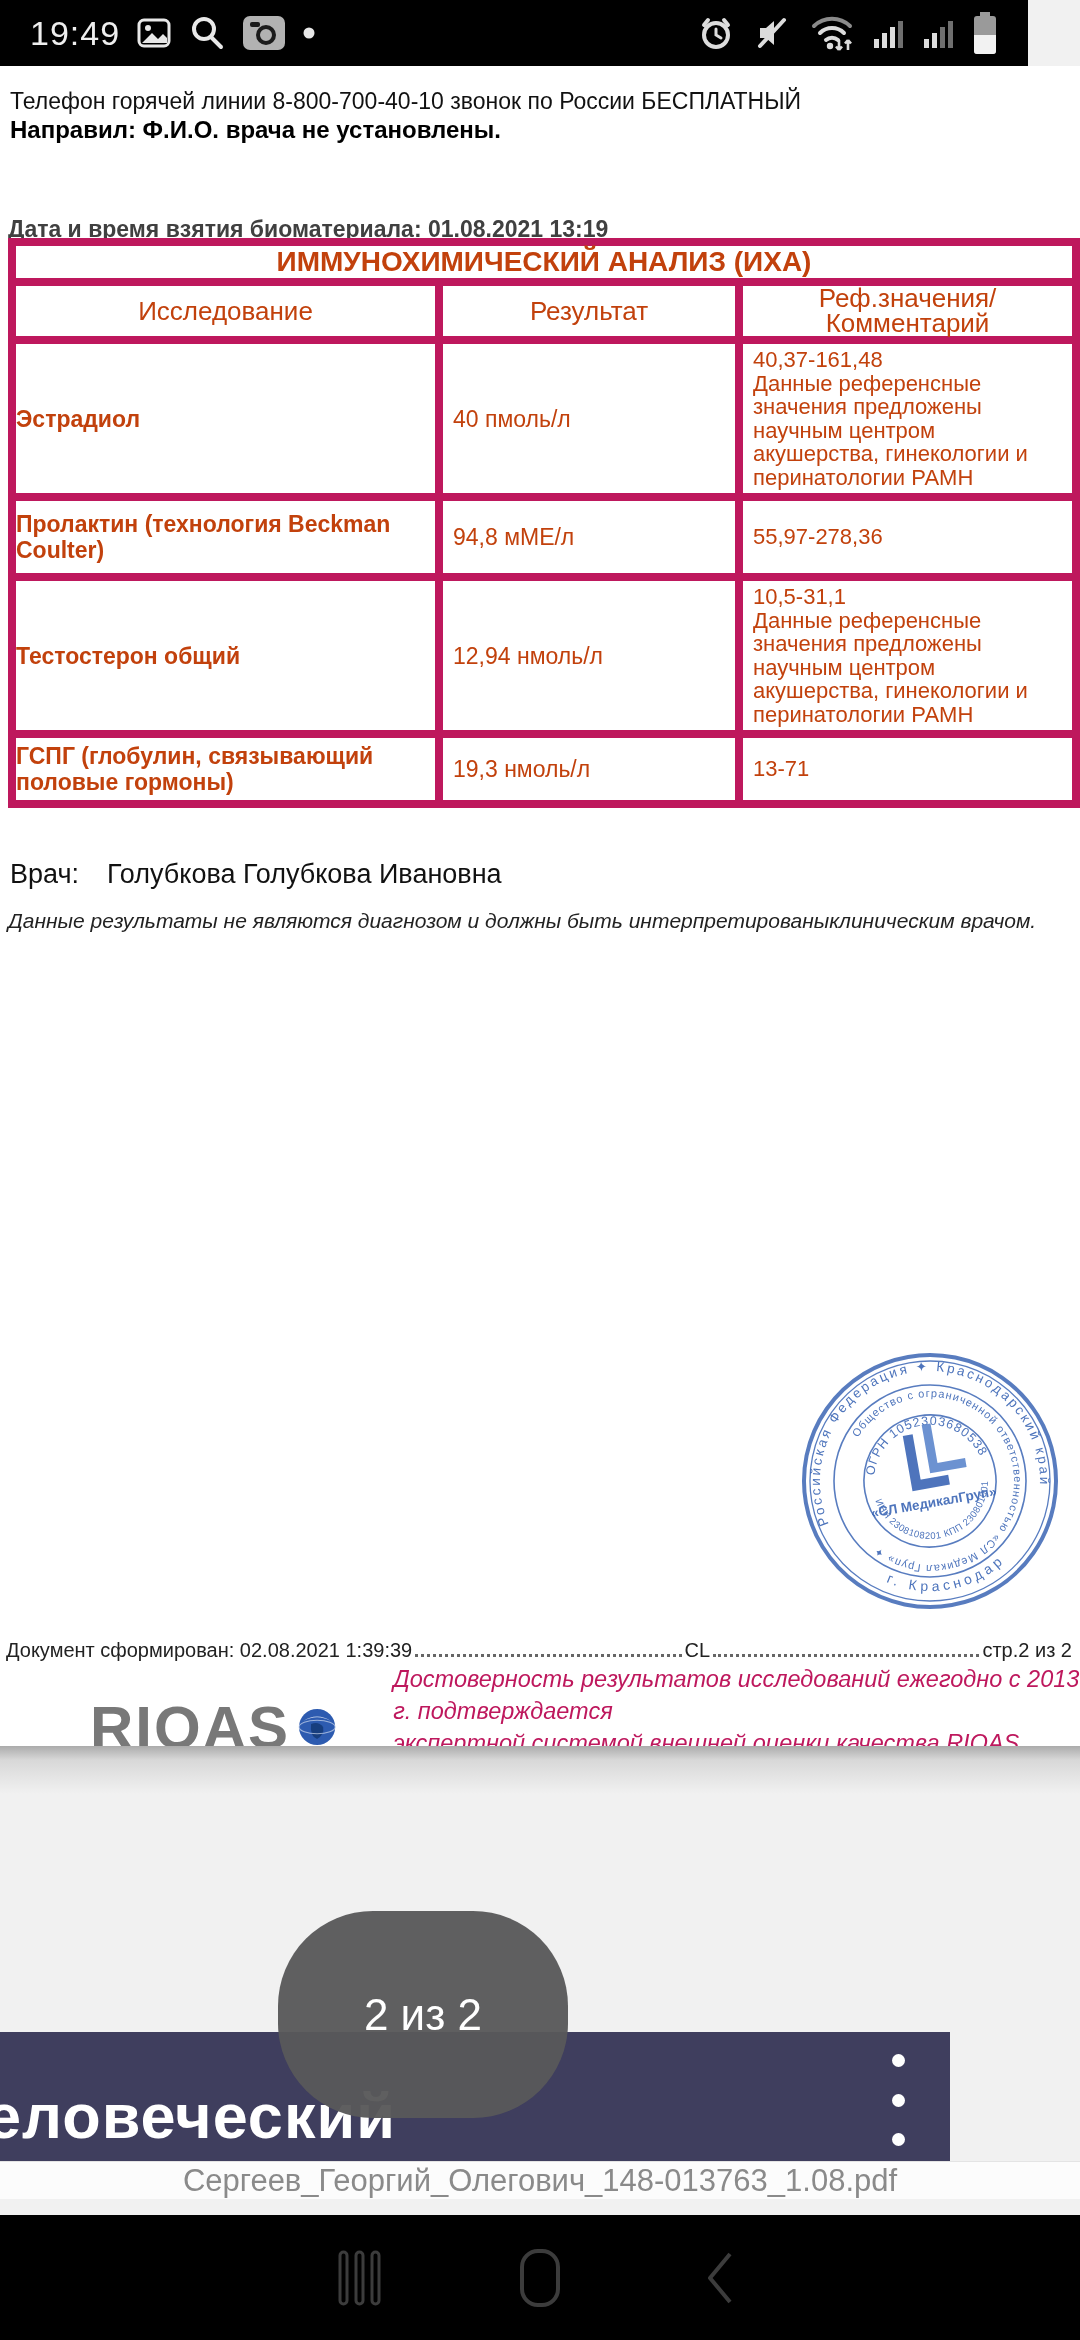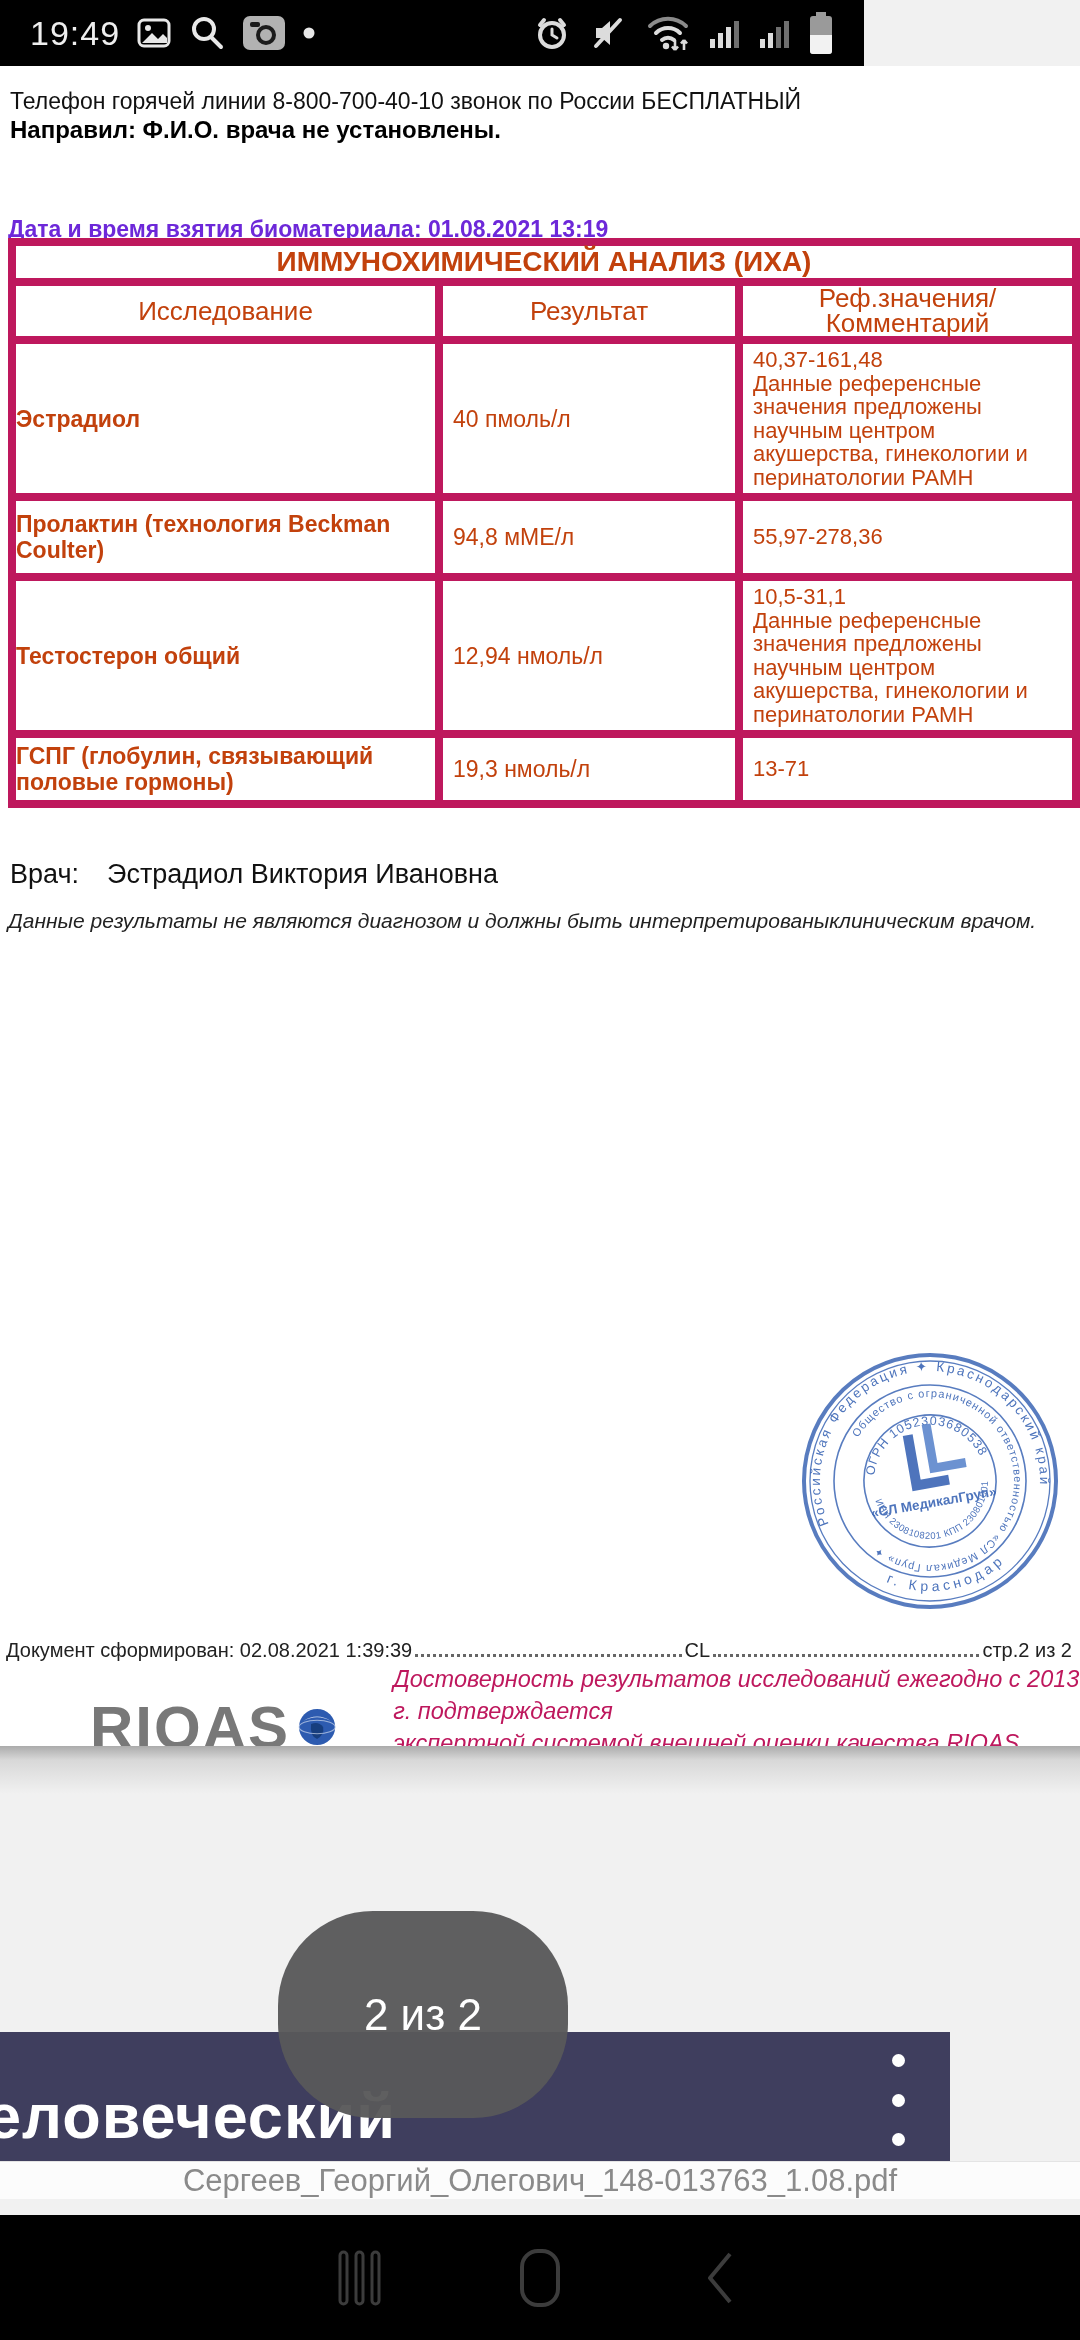--- a/index.html
+++ b/index.html
@@ -1,31 +1,31 @@
 <!DOCTYPE html>
 <html><head>
 <meta charset="utf-8">
 <style>
   * { margin:0; padding:0; box-sizing:border-box; }
   html,body { width:1080px; height:2340px; background:#000; overflow:hidden;
     font-family:"Liberation Sans","DejaVu Sans",sans-serif; }
   .screen { position:relative; width:1080px; height:2340px; background:#f1f1f1; }
 
   
-  .status-bar { position:absolute; top:0; left:0; width:864px; height:66px; background:#000;
+  .status-bar { position:absolute; top:0; left:0; width:1028px; height:66px; background:#000;
     display:flex; align-items:center; justify-content:space-between; padding:0 30px; z-index:30; }
   .sb-left, .sb-right { display:flex; align-items:center; gap:16px; }
   .sb-time { color:#eee; font-size:34px; letter-spacing:1px; }
   .sb-ico { display:block; }
 
   
   .pdf-page { position:absolute; top:66px; left:0; width:1080px; height:1680px; background:#fff; z-index:1; }
   .hotline { position:absolute; top:22px; left:10px; font-size:23px; color:#111; }
   .referrer { position:absolute; top:50px; left:10px; font-size:24px; font-weight:bold; color:#000; }
-  .biomaterial { position:absolute; top:150px; left:8px; font-size:23px; font-weight:bold; color:#6d28d9; }
+  .biomaterial { position:absolute; top:150px; left:8px; font-size:23px; font-weight:bold; color:#404040; }
 
   table.lab-table { position:absolute; top:172px; left:8px; width:1064px;
     border-collapse:collapse; table-layout:fixed; }
   .lab-table th, .lab-table td { border:8px solid #be185d; color:#c2410c; }
   .t-title th { height:38px; font-size:28px; font-weight:bold; text-align:center; }
   .t-head th { height:52px; font-size:26px; font-weight:normal; text-align:center; white-space:pre-line; line-height:25px; }
   .lab-table td { font-size:23px; vertical-align:middle; padding:4px 10px; line-height:26px; }
   td.c-name { font-weight:bold; padding-left:0; }
   tr.r1 { height:137px; } tr.r2 { height:80px; } tr.r3 { height:138px; } tr.r4 { height:70px; }
   td.c-ref { font-size:22px; line-height:23.5px; }
@@ -187,21 +187,21 @@
           <td class="c-name">ГСПГ (глобулин, связывающий половые гормоны)</td>
           <td class="c-res">19,3 нмоль/л</td>
           <td class="c-ref">
             <div class="ref-range">13-71</div>
           </td>
         </tr>
       </tbody>
     </table>
 
     <div class="doctor">
-      <span>Врач:</span><span class="doctor-name">Эстрадиол Виктория Ивановна</span>
+      <span>Врач:</span><span class="doctor-name">Голубкова Голубкова Ивановна</span>
     </div>
     <div class="disclaimer">Данные результаты не являются диагнозом и должны быть интерпретированыклиническим врачом.</div>
 
     <svg class="stamp" width="280" height="280" viewBox="0 0 280 280">
       <defs>
         <path id="ringA-top" d="M 36.6 177.6 A 110 110 0 1 1 243.4 177.6"></path>
         <path id="ringA-bot" d="M 36.6 177.6 A 110 110 0 0 0 243.4 177.6"></path>
         <path id="ringB" d="M 61.1 111.3 A 84 84 0 1 1 61.1 168.7"></path>
         <path id="ringC-top" d="M 84 140 A 56 56 0 0 1 196 140"></path>
         <path id="ringC-bot" d="M 82 140 A 58 58 0 0 0 198 140"></path>

